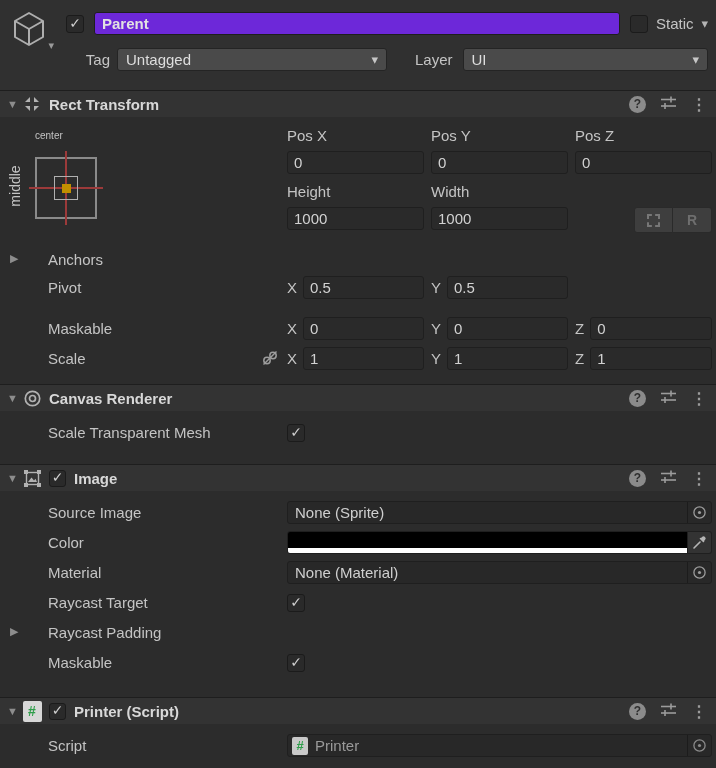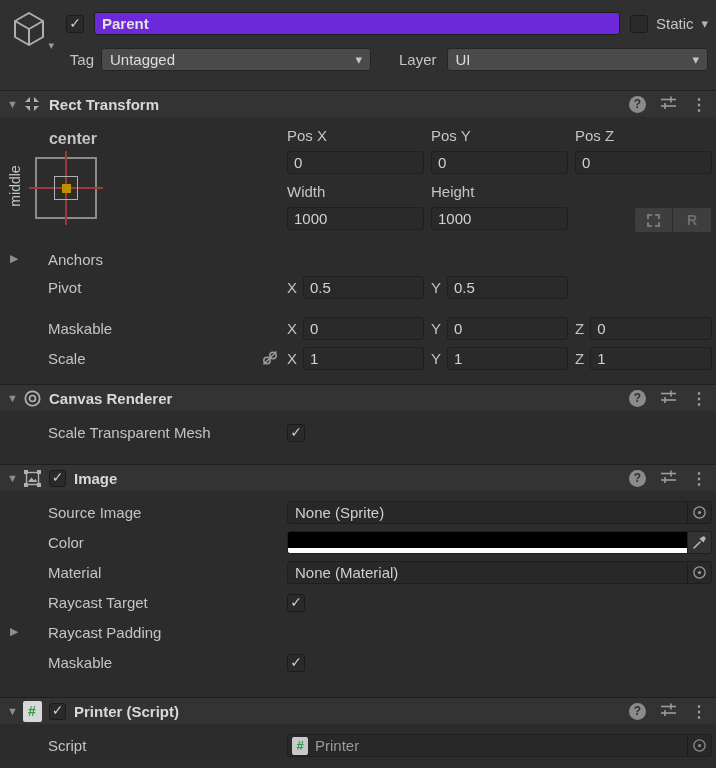--- a/index.html
+++ b/index.html
@@ -37,21 +37,21 @@
   .static-label { color: #c4c4c4; }
   .caret { color: #b4b4b4; font-size: 13px; }
 
   .row-label-inline { color: #c4c4c4; }
   .dropdown { height: 23px; background: #4a4a4a; border: 1px solid #242424; border-radius: 3px;
         display: flex; align-items: center; padding: 0 8px; color: #dedede; }
   .dropdown .dd-value { flex: 1; white-space: nowrap; overflow: hidden; }
   .dropdown .caret { color: #c6c6c6; margin-left: 6px; }
   .dd-tag { width: 270px; margin-left: 7px; gap: 33px; }
   .dd-layer { flex: 1; margin-left: 10px; justify-content: center; }
-  .lbl-tag { margin-left: 0; width: 28px; text-align: right; }
+  .lbl-tag { margin-left: 16px; width: 28px; text-align: right; }
   .lbl-layer { margin-left: 28px; }
 
   
   .comp-header { height: 27px; background: #333333; border-top: 1px solid #1e1e1e;
         display: flex; align-items: center; padding: 0 9px 0 7px; flex: none; }
   .comp-header .foldout { color: #8d8d8d; font-size: 11px; width: 15px; flex: none; cursor: pointer; }
   .comp-header .comp-icon { width: 20px; height: 20px; margin-right: 7px; flex: none;
         display: flex; align-items: center; justify-content: center; }
   .comp-header .cb { width: 17px; height: 17px; margin-right: 8px; }
   .comp-title { font-weight: bold; color: #d8d8d8; flex: 1; white-space: nowrap; }
@@ -70,22 +70,22 @@
         outline: none; color: #d2d2d2; font-family: inherit; font-size: 15px; padding: 0 6px; }
 
   .obj-field { background: #282828; border: 1px solid #1f1f1f; border-radius: 3px; height: 23px;
         display: flex; align-items: center; color: #cfcfcf; overflow: hidden; }
   .obj-field .obj-text { flex: 1; padding: 0 7px; white-space: nowrap; }
   .obj-picker { width: 24px; height: 100%; border-left: 1px solid #1c1c1c;
         display: flex; align-items: center; justify-content: center; flex: none; }
 
   
   .rt-body { height: 267px; }
-  .rt-center-label { position: absolute; left: 35px; top: 13px; width: 62px; text-align: right;
-        font-size: 16px; color: #c4c4c4; font-weight: bold; }
+  .rt-center-label { position: absolute; left: 35px; top: 13px; width: 62px; text-align: left;
+        font-size: 10px; color: #c4c4c4; }
   .rt-middle-label { position: absolute; left: -15px; top: 60px; width: 62px; height: 18px;
         text-align: center; font-size: 14px; color: #c4c4c4; transform: rotate(-90deg); }
   .anchor-widget { position: absolute; left: 35px; top: 40px; width: 62px; height: 62px;
         border: 2px solid #8a8a8a; cursor: pointer; }
   .anchor-widget .hline { position: absolute; left: -8px; right: -8px; top: 50%; margin-top: -1px;
         height: 2px; background: #9c3a3a; }
   .anchor-widget .vline { position: absolute; top: -8px; bottom: -8px; left: 50%; margin-left: -1px;
         width: 2px; background: #9c3a3a; }
   .anchor-widget .inner { position: absolute; left: 50%; top: 50%; width: 24px; height: 24px;
         margin: -12px 0 0 -12px; border: 1px solid #b0b0b0; }
@@ -233,22 +233,22 @@
             <input value="0" style="">
           </div>
         <div class="field">
             <input value="0" style="">
           </div>
         <div class="field">
             <input value="0" style="">
           </div>
       </div>
       <div class="g3">
+        <div class="g-lbl">Height</div>
         <div class="g-lbl">Width</div>
-        <div class="g-lbl">Height</div>
         <div class="g-lbl"></div>
       </div>
       <div class="g3">
         <div class="field">
             <input value="1000" style="">
           </div>
         <div class="field">
             <input value="1000" style="">
           </div>
         <div class="btn-pair">

